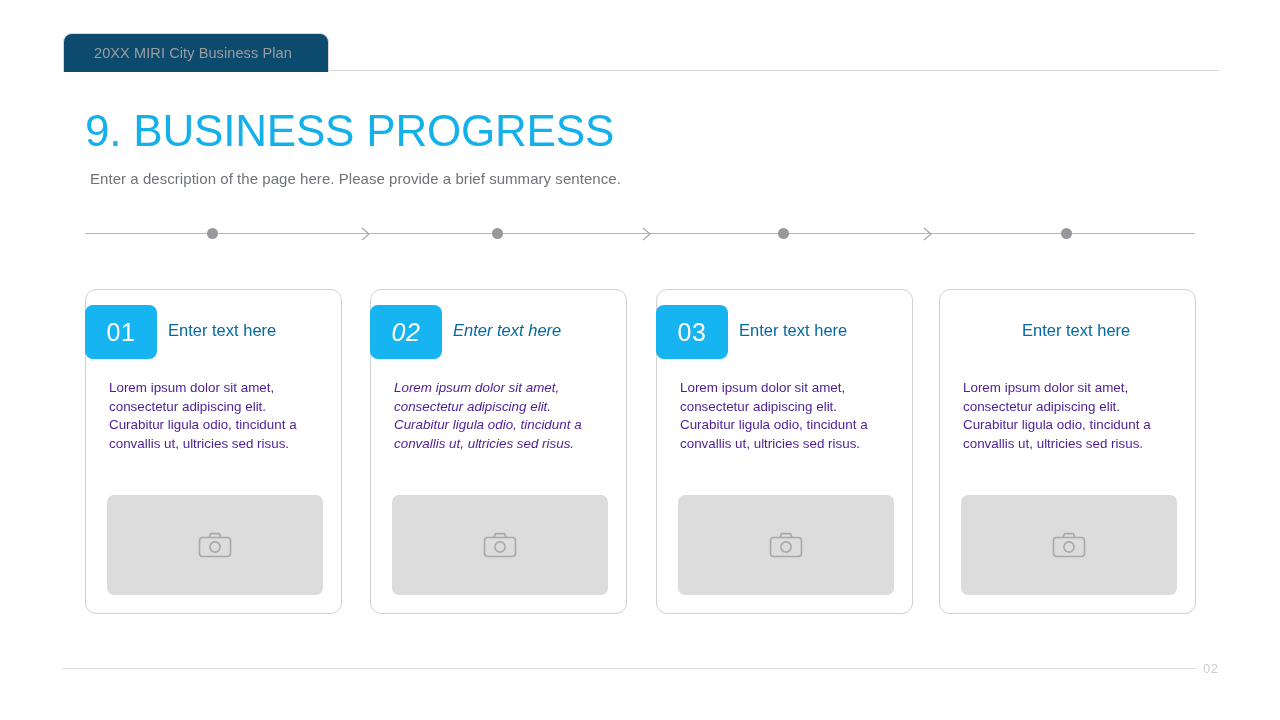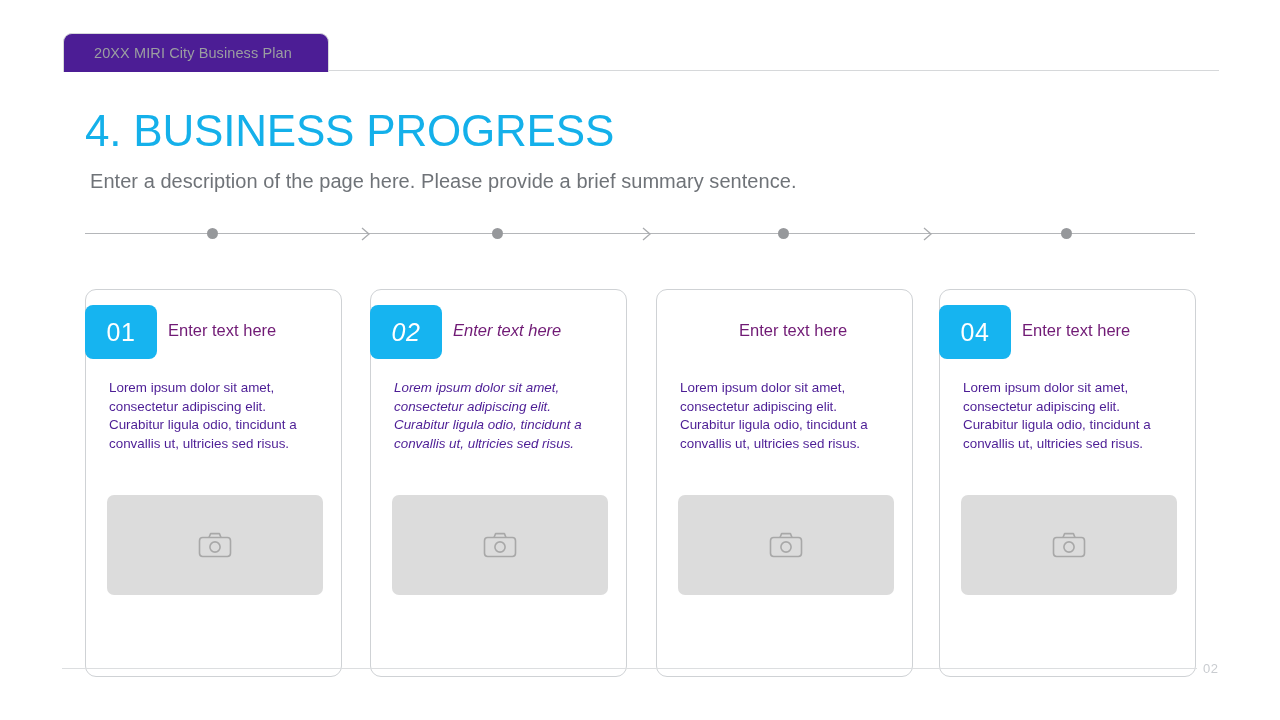--- a/index.html
+++ b/index.html
@@ -28,21 +28,21 @@
   .header-tab {
     position: absolute;
     left: 63px;
     top: 33px;
     width: 266px;
     height: 39px;
     border: 1px solid #d6d8da;
     border-bottom: none;
     border-top-left-radius: 9px;
     border-top-right-radius: 9px;
-    background: #4c1d95;
+    background: #0c4a6e;
     z-index: 3;
   }
   .header-tab-label {
     position: absolute;
     left: 30px;
     top: 11px;
     font-size: 14.5px;
     color: #9b9ea1;
     letter-spacing: 0.1px;
     white-space: nowrap;
@@ -65,21 +65,21 @@
     line-height: 50px;
     font-weight: 400;
     color: #14b0ea;
     letter-spacing: -0.2px;
     white-space: nowrap;
   }
   .page-subtitle {
     position: absolute;
     left: 90px;
     top: 170px;
-    font-size: 20px;
+    font-size: 15px;
     color: #6f7378;
     letter-spacing: 0.05px;
     white-space: nowrap;
   }
 
   
   .timeline {
     position: absolute;
     left: 85px;
     top: 218px;
@@ -115,21 +115,21 @@
     position: absolute;
     left: 85px;
     top: 289px;
     width: 1110px;
     height: 325px;
   }
   .card {
     position: absolute;
     top: 0;
     width: 257px;
-    height: 388px;
+    height: 325px;
     border: 1px solid #cfd2d5;
     border-radius: 11px;
     background: #ffffff;
   }
   .card-badge {
     position: absolute;
     left: -1px;
     top: 15px;
     width: 72px;
     height: 54px;
@@ -139,21 +139,21 @@
     font-size: 25px;
     line-height: 54px;
     text-align: center;
     letter-spacing: 0.5px;
   }
   .card-heading {
     position: absolute;
     left: 82px;
     top: 31px;
     font-size: 16.5px;
-    color: #701a75;
+    color: #0369a1;
     white-space: nowrap;
   }
   .card-body {
     position: absolute;
     left: 23px;
     top: 89px;
     width: 210px;
     font-size: 13.4px;
     line-height: 18.6px;
     color: #4c1d95;
@@ -195,21 +195,21 @@
 
 <div class="slide">
 
   <div class="header-zone">
     <div class="header-tab">
       <span class="header-tab-label">20XX MIRI City Business Plan</span>
     </div>
     <div class="header-rule"></div>
   </div>
 
-  <div class="page-title">4. BUSINESS PROGRESS</div>
+  <div class="page-title">9. BUSINESS PROGRESS</div>
   <div class="page-subtitle">Enter a description of the page here. Please provide a brief summary sentence.</div>
 
   <div class="timeline">
     <div class="timeline-line"></div>
 
     <div class="timeline-dot" style="left:122px;"></div>
     <div class="timeline-dot" style="left:407px;"></div>
     <div class="timeline-dot" style="left:693px;"></div>
     <div class="timeline-dot" style="left:976px;"></div>
 
@@ -256,35 +256,35 @@
           <svg width="34" height="28" viewBox="0 0 34 28">
             <rect x="1.5" y="6.5" width="31" height="19" rx="3.2" fill="none" stroke="#a8a8a8" stroke-width="1.6"></rect>
             <path d="M11 6.5 L12.6 2.6 H21.4 L23 6.5" fill="none" stroke="#a8a8a8" stroke-width="1.6" stroke-linejoin="round"></path>
             <circle cx="17" cy="16" r="5.1" fill="none" stroke="#a8a8a8" stroke-width="1.6"></circle>
           </svg>
         </span>
       </div>
     </div>
 
     <div class="card" style="left:571px;">
+      <div class="card-badge">03</div>
       <div class="card-heading">Enter text here</div>
       <div class="card-body">Lorem ipsum dolor sit amet, consectetur adipiscing elit. Curabitur ligula odio, tincidunt a convallis ut, ultricies sed risus.</div>
       <div class="card-image">
         <span class="camera-icon">
           <svg width="34" height="28" viewBox="0 0 34 28">
             <rect x="1.5" y="6.5" width="31" height="19" rx="3.2" fill="none" stroke="#a8a8a8" stroke-width="1.6"></rect>
             <path d="M11 6.5 L12.6 2.6 H21.4 L23 6.5" fill="none" stroke="#a8a8a8" stroke-width="1.6" stroke-linejoin="round"></path>
             <circle cx="17" cy="16" r="5.1" fill="none" stroke="#a8a8a8" stroke-width="1.6"></circle>
           </svg>
         </span>
       </div>
     </div>
 
     <div class="card" style="left:854px;">
-      <div class="card-badge">04</div>
       <div class="card-heading">Enter text here</div>
       <div class="card-body">Lorem ipsum dolor sit amet, consectetur adipiscing elit. Curabitur ligula odio, tincidunt a convallis ut, ultricies sed risus.</div>
       <div class="card-image">
         <span class="camera-icon">
           <svg width="34" height="28" viewBox="0 0 34 28">
             <rect x="1.5" y="6.5" width="31" height="19" rx="3.2" fill="none" stroke="#a8a8a8" stroke-width="1.6"></rect>
             <path d="M11 6.5 L12.6 2.6 H21.4 L23 6.5" fill="none" stroke="#a8a8a8" stroke-width="1.6" stroke-linejoin="round"></path>
             <circle cx="17" cy="16" r="5.1" fill="none" stroke="#a8a8a8" stroke-width="1.6"></circle>
           </svg>
         </span>

